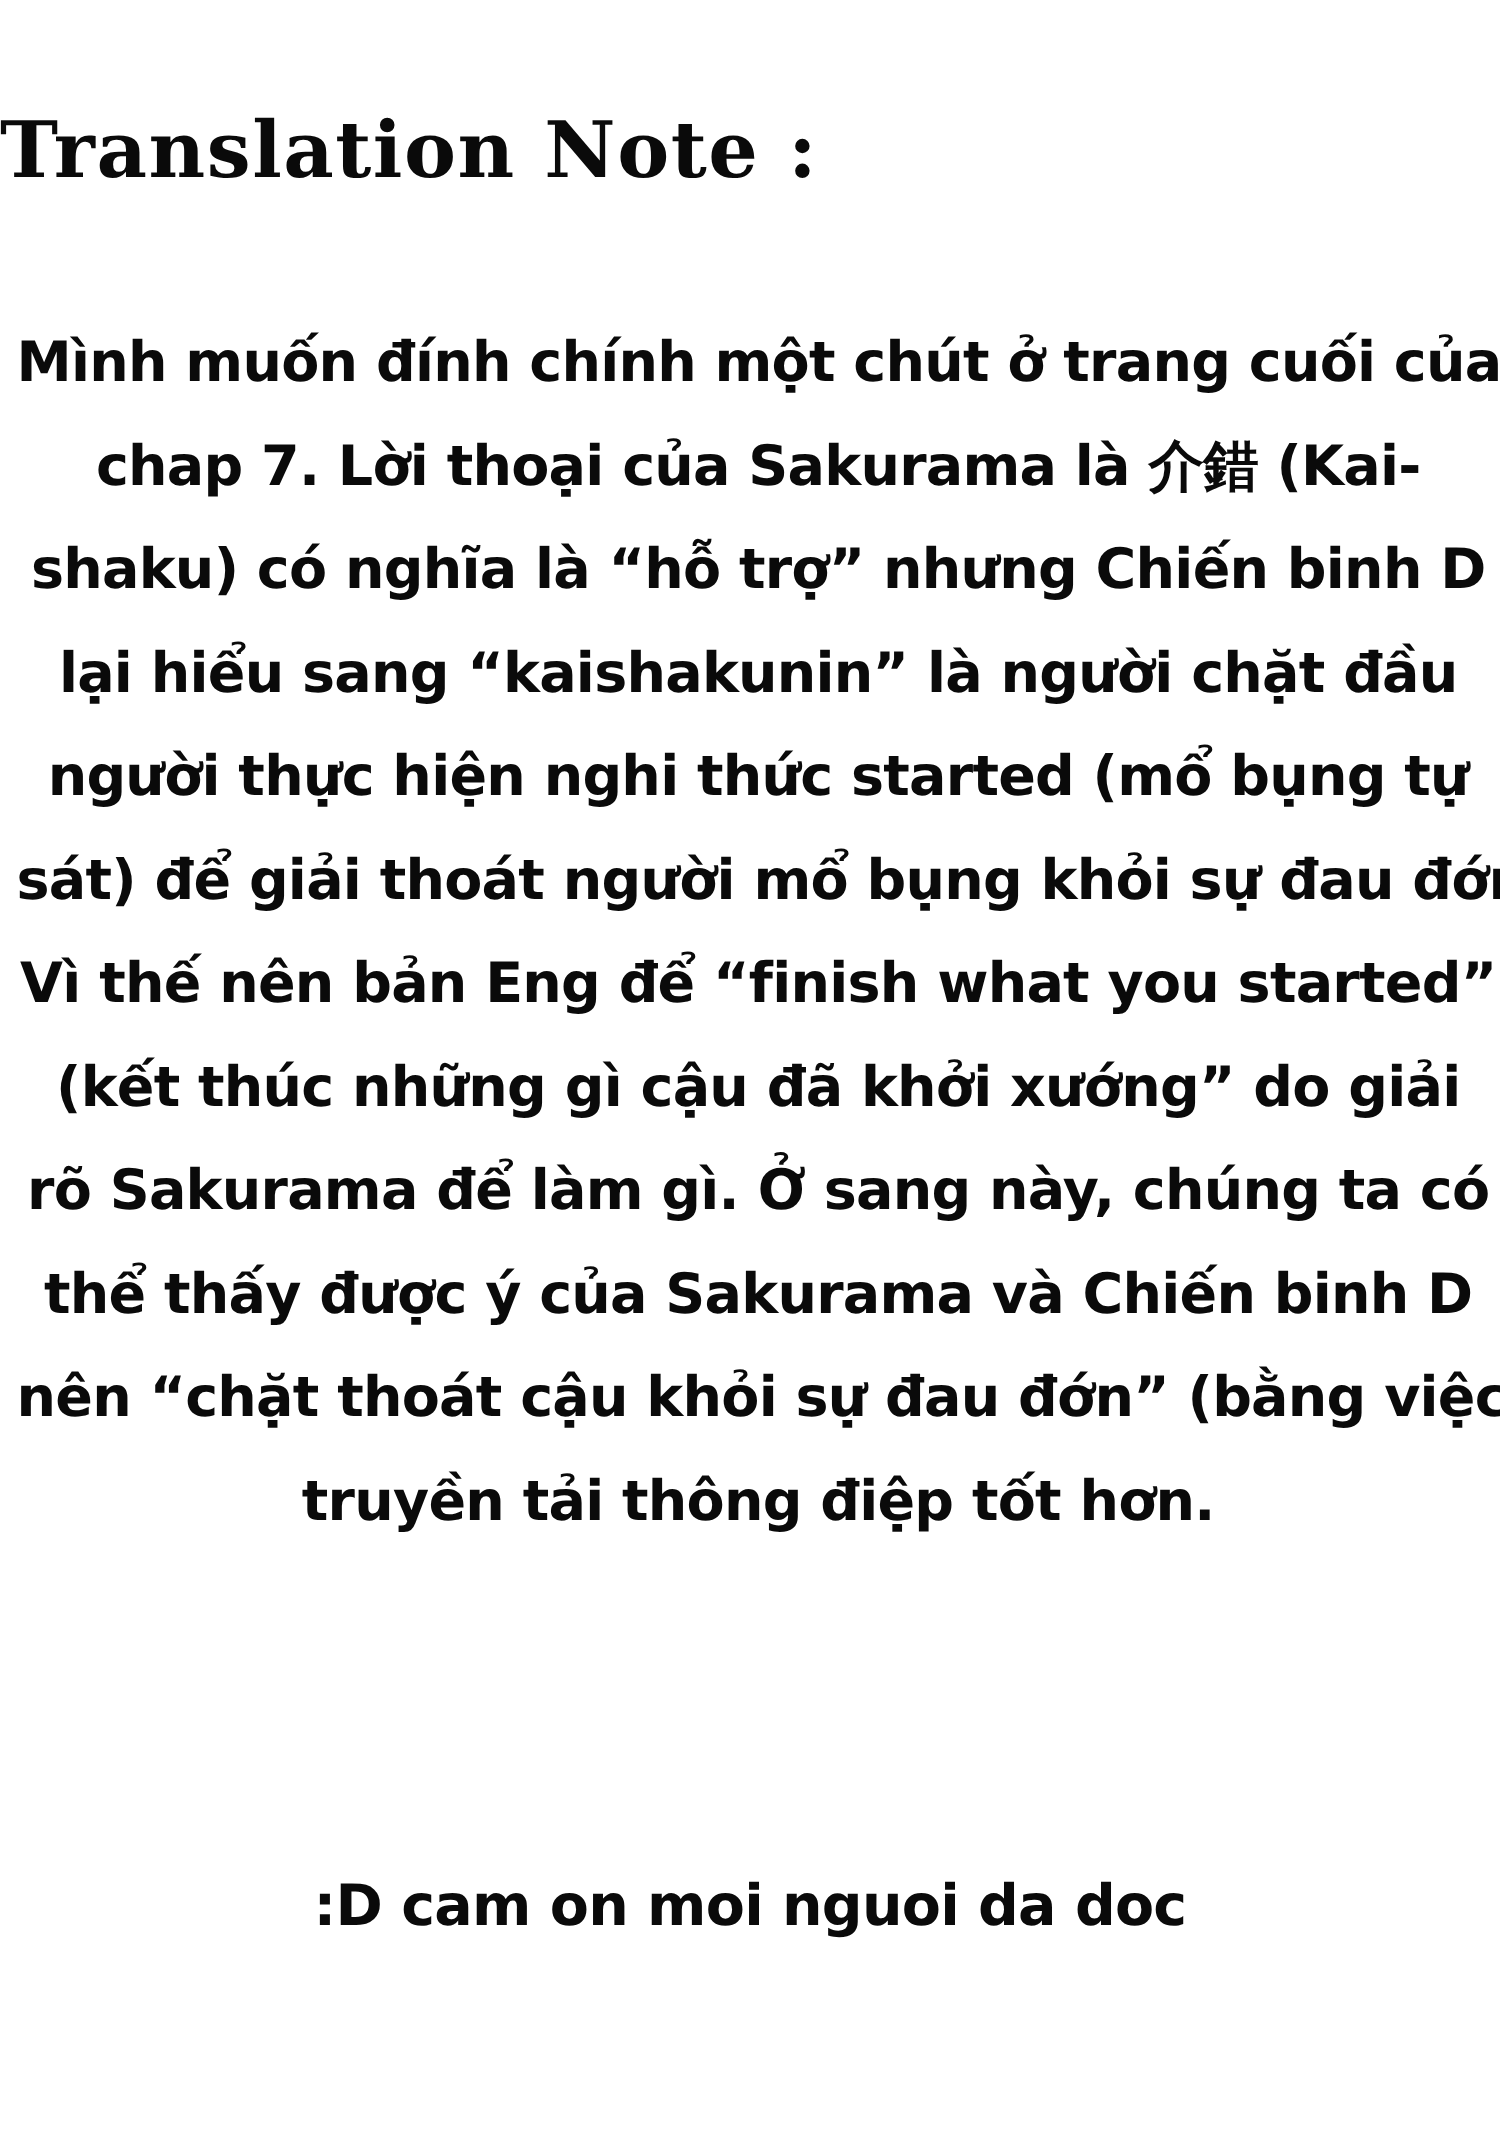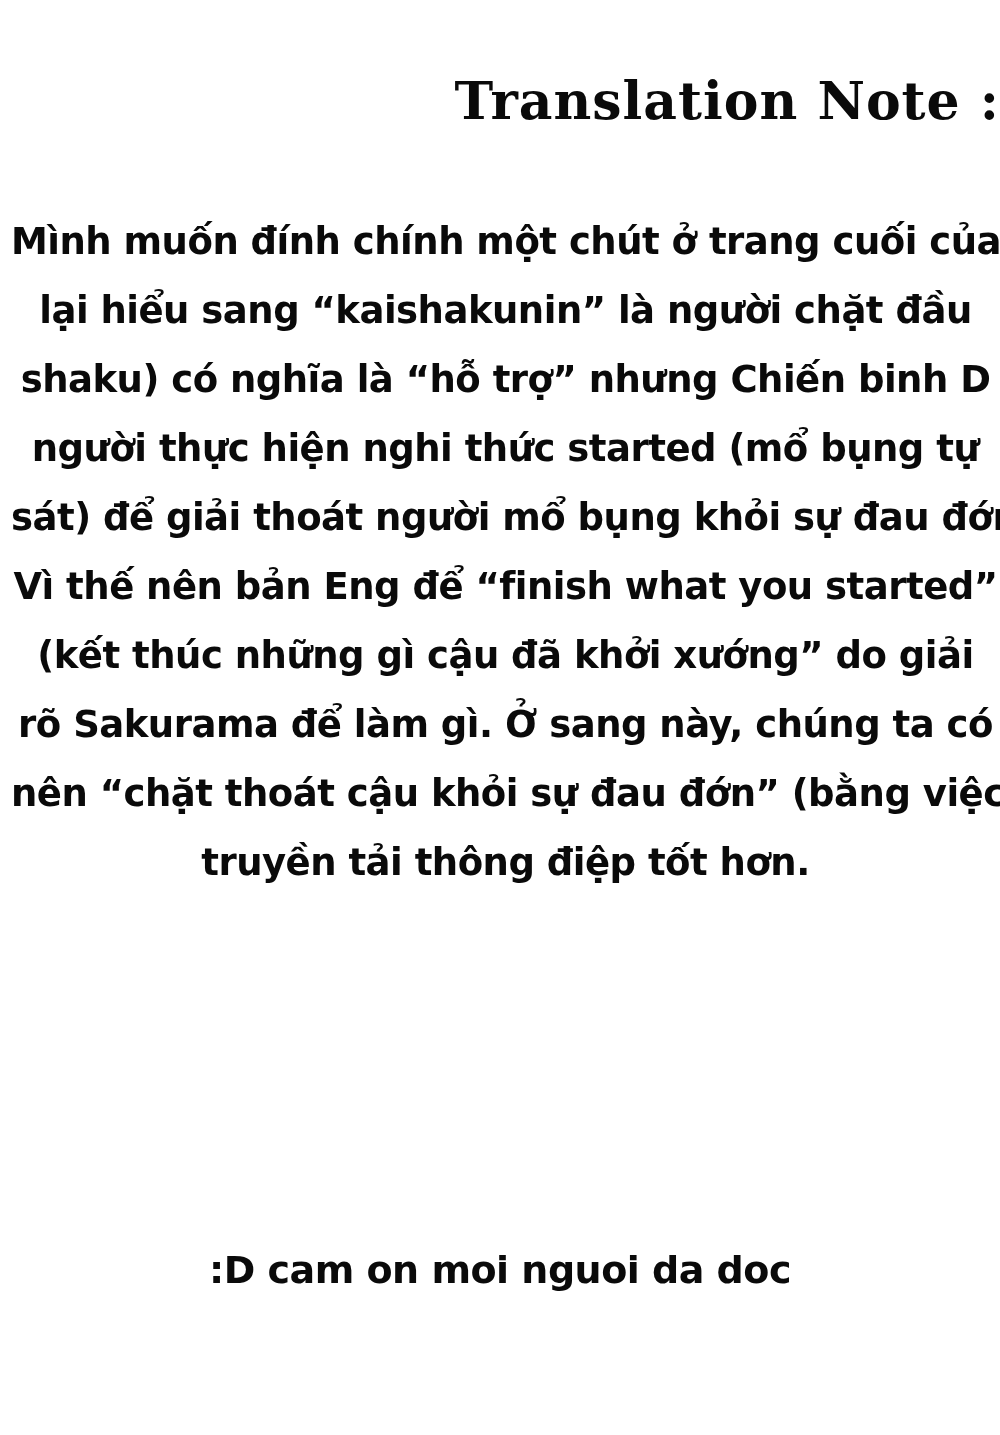--- a/index.html
+++ b/index.html
@@ -14,21 +14,21 @@
     background: #ffffff;
     overflow: hidden;
     margin: 0 auto;
     color: #000000;
   }
   .title {
     position: absolute;
     top: 70px;
     left: 0;
     width: 100%;
-    text-align: right;
+    text-align: left;
     font-family: "DejaVu Serif", serif;
     font-weight: bold;
     font-size: 52px;
     letter-spacing: 1px;
     color: #0a0a0a;
     white-space: nowrap;
   }
   .note {
     position: absolute;
     top: 207px;
@@ -62,26 +62,28 @@
 </style>
 </head>
 <body>
 
 <div class="page">
 
   <div class="title">Translation Note :</div>
 
   <div class="note">
     <div class="note-line">Mình muốn đính chính một chút ở trang cuối của</div>
+    <div class="note-line">chap 7. Lời thoại của Sakurama là 介錯 (Kai-</div>
+    <div class="note-line">shaku) có nghĩa là “hỗ trợ” nhưng Chiến binh D</div>
     <div class="note-line">lại hiểu sang “kaishakunin” là người chặt đầu</div>
-    <div class="note-line">shaku) có nghĩa là “hỗ trợ” nhưng Chiến binh D</div>
     <div class="note-line">người thực hiện nghi thức started (mổ bụng tự</div>
     <div class="note-line">sát) để giải thoát người mổ bụng khỏi sự đau đớn.</div>
     <div class="note-line">Vì thế nên bản Eng để “finish what you started”</div>
     <div class="note-line">(kết thúc những gì cậu đã khởi xướng” do giải</div>
     <div class="note-line">rõ Sakurama để làm gì. Ở sang này, chúng ta có</div>
+    <div class="note-line">thể thấy được ý của Sakurama và Chiến binh D</div>
     <div class="note-line">nên “chặt thoát cậu khỏi sự đau đớn” (bằng việc</div>
     <div class="note-line">truyền tải thông điệp tốt hơn.</div>
   </div>
 
   <div class="footer">:D cam on moi nguoi da doc</div>
 
 </div>
 
 </body></html>

